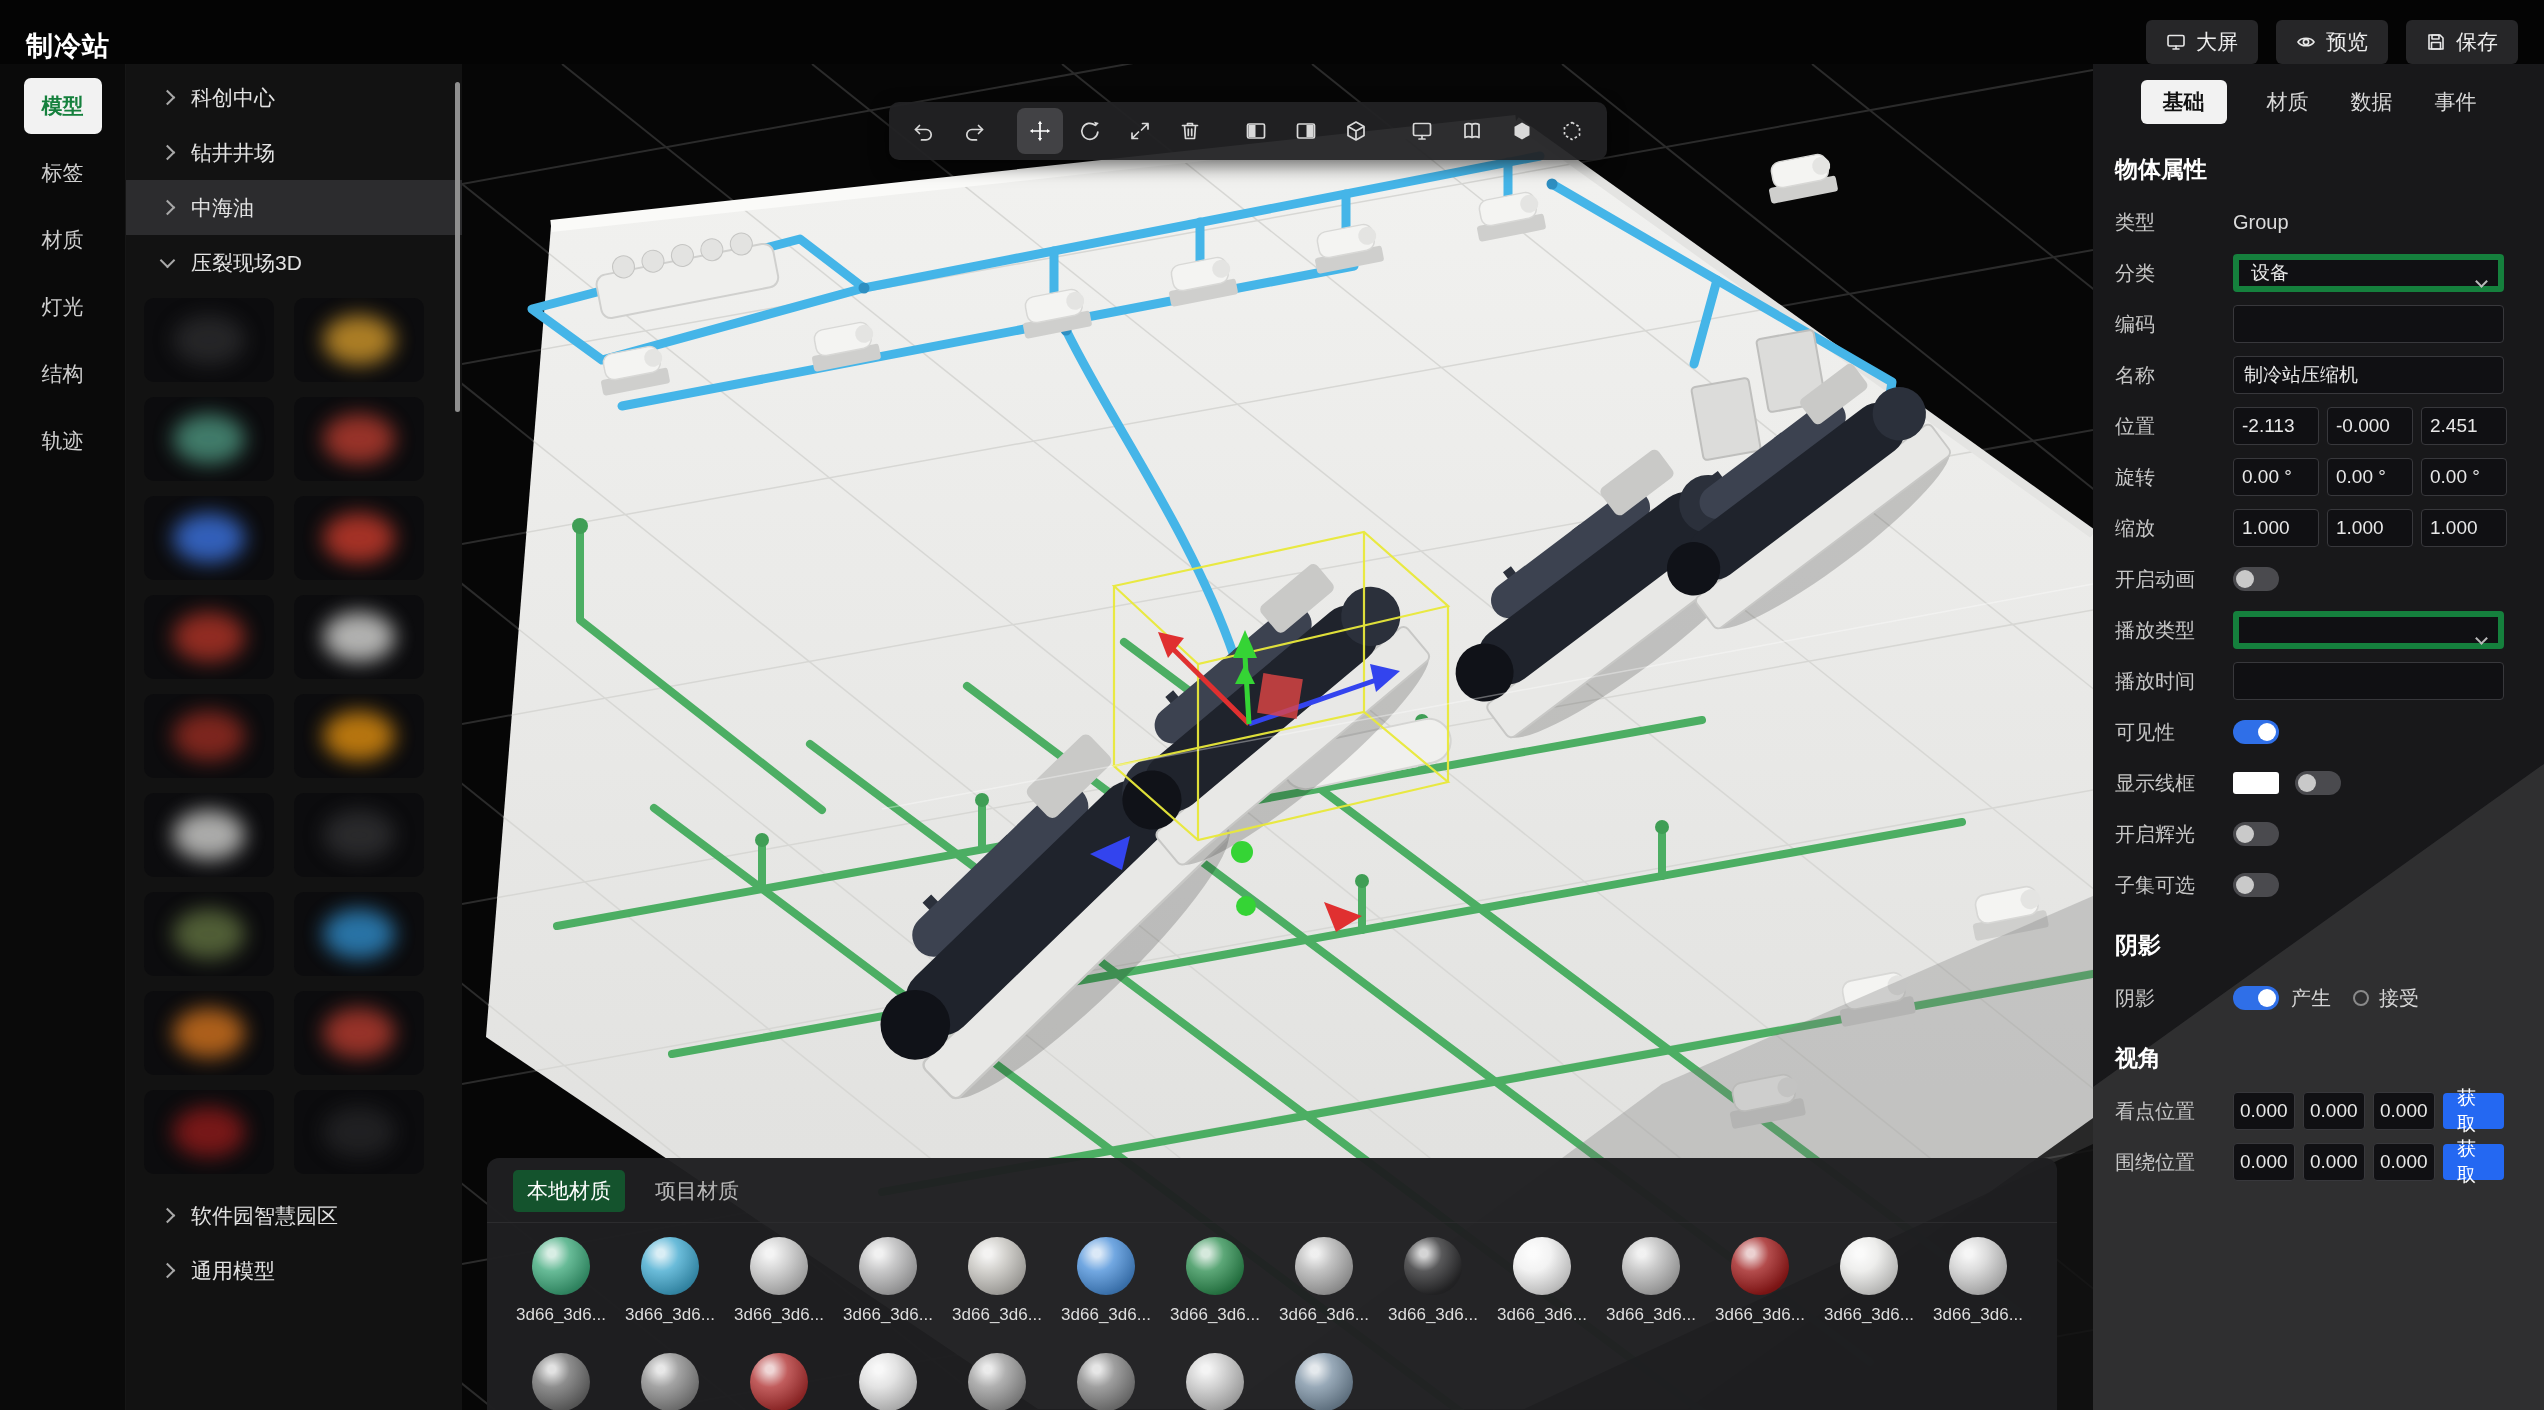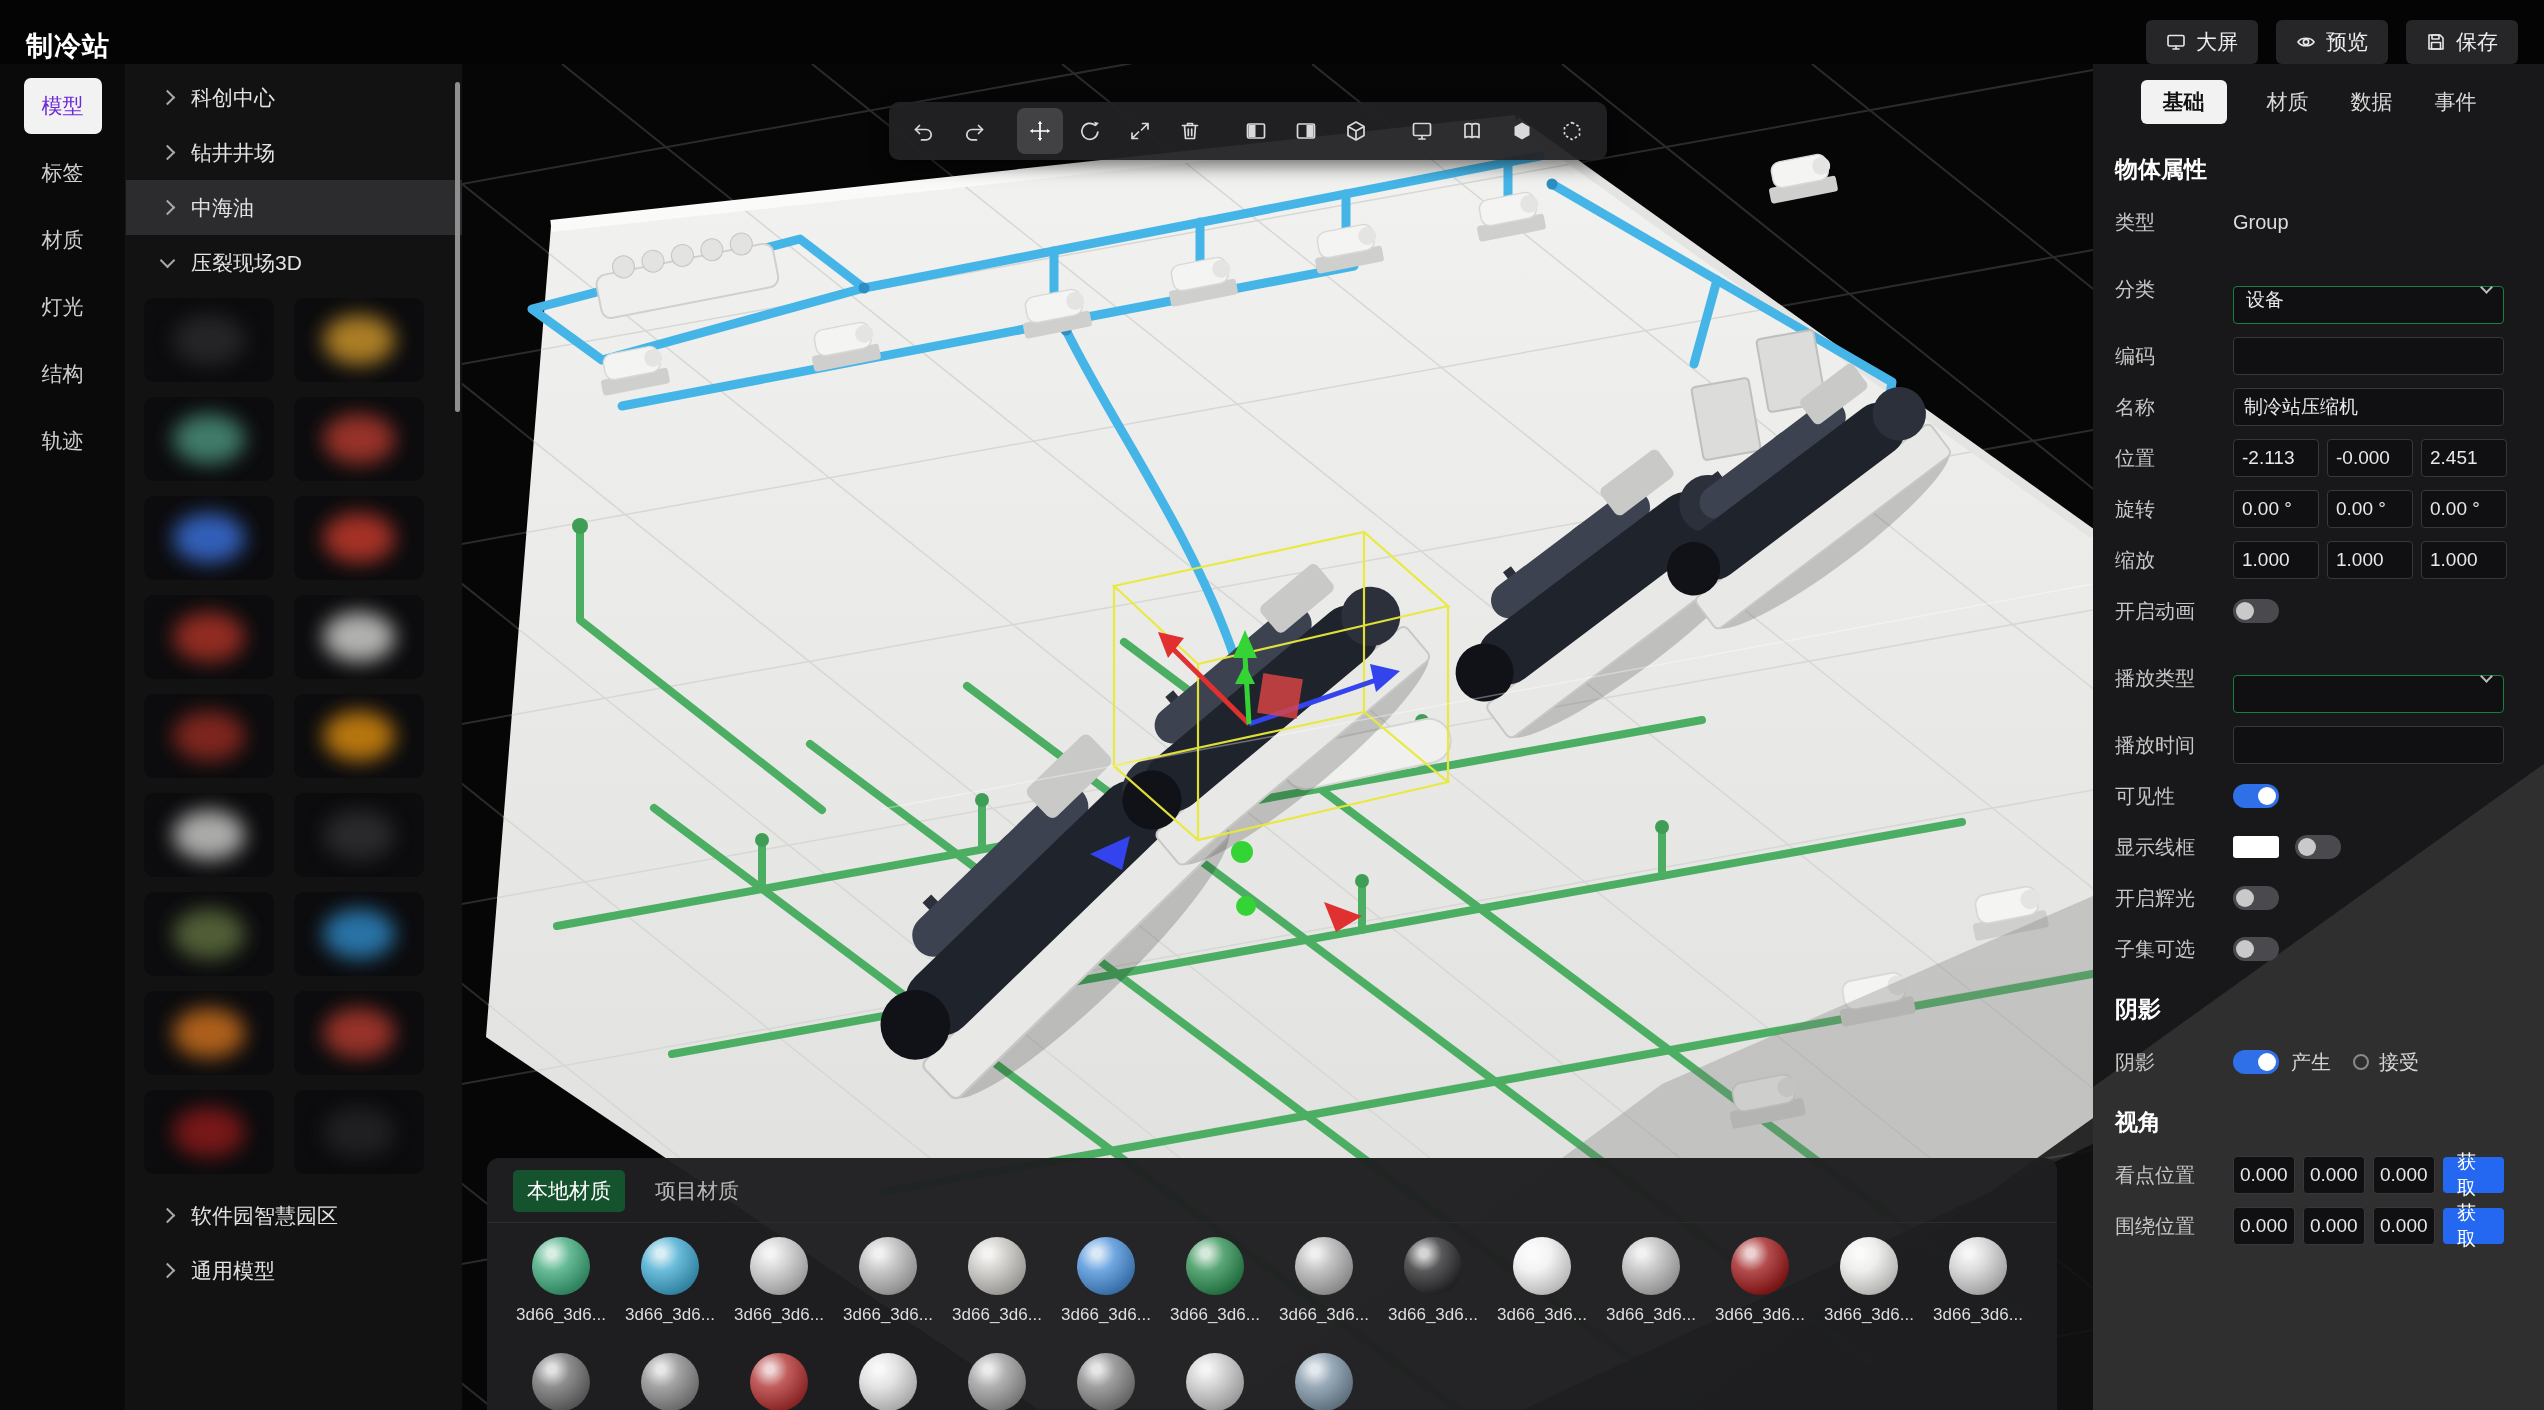--- a/index.html
+++ b/index.html
@@ -14,21 +14,21 @@
   .tb-actions{display:flex;gap:18px;}
   .tb-btn{display:flex;align-items:center;gap:10px;height:44px;padding:0 20px;background:#262628;
           border-radius:6px;font-size:21px;color:#ececec;cursor:pointer;}
   .tb-btn svg{flex:none;}
 
   
   .rail{position:absolute;left:0;top:64px;width:126px;bottom:0;background:#0a0a0a;z-index:20;
         display:flex;flex-direction:column;align-items:center;padding-top:14px;gap:11px;border-right:1px solid #161616;}
   .rail-tab{width:78px;height:56px;display:flex;align-items:center;justify-content:center;
             font-size:21px;color:#cfcfcf;border-radius:7px;cursor:pointer;}
-  .rail-tab.active{background:#f2f2f2;color:#6d28d9;font-weight:normal;}
+  .rail-tab.active{background:#f2f2f2;color:#15803d;font-weight:bold;}
 
   
   .tree-panel{position:absolute;left:126px;top:64px;width:336px;bottom:0;background:#121212;z-index:20;
               overflow:hidden;padding-top:6px;}
   .trow{display:flex;align-items:center;height:55px;padding-left:36px;font-size:21px;color:#e2e2e2;cursor:pointer;}
   .trow.selected{background:#2c2c2e;}
   .chev{width:11px;height:11px;border-right:2px solid #a8a8a8;border-bottom:2px solid #a8a8a8;
         transform:rotate(-45deg);margin-right:18px;flex:none;}
   .chev.down{transform:rotate(45deg);margin-top:-4px;}
   .thumb-grid{display:grid;grid-template-columns:130px 130px;gap:15px 20px;padding:8px 0 14px 18px;}
@@ -72,22 +72,22 @@
   .ptab.active{background:#f2f2f2;color:#111;padding:8px 22px;font-weight:bold;}
   .psection{font-size:23px;font-weight:bold;color:#fff;margin:26px 0 18px;}
   .prow{display:flex;align-items:center;margin-bottom:13px;min-height:38px;}
   .plabel{width:118px;flex:none;font-size:20px;color:#c6c6c6;}
   .pvalue{font-size:20px;color:#dcdcdc;}
   .pinput{height:38px;background:#101013;border:1px solid #38383c;border-radius:4px;color:#e8e8e8;
           font-size:19px;padding:0 10px;font-family:inherit;outline:none;}
   .wide{width:272px;}
   .triple{width:86px;margin-right:8px;padding:0 8px;}
   .tiny{width:62px;margin-right:8px;padding:0 6px;}
-  .pselect{width:272px;height:38px;background:#101013;border:1px solid #15803d;border-radius:4px;
-           display:flex;align-items:flex-start;justify-content:space-between;padding:0 12px;cursor:pointer;margin-top:32px;}
+  .pselect{width:272px;height:38px;background:#101013;border:6px solid #15803d;border-radius:4px;
+           display:flex;align-items:flex-end;justify-content:space-between;padding:0 12px;cursor:pointer;}
   .pselect .sel-text{font-size:19px;color:#e8e8e8;}
   .sel-chev{width:9px;height:9px;border-right:2px solid #bbb;border-bottom:2px solid #bbb;
             transform:rotate(45deg);margin-top:-4px;}
   .toggle{width:46px;height:24px;border-radius:13px;background:#4a4a4e;position:relative;cursor:pointer;flex:none;}
   .toggle .knob{position:absolute;left:3px;top:3px;width:18px;height:18px;border-radius:50%;background:#c9c9c9;}
   .toggle.on{background:#2f6fe8;}
   .toggle.on .knob{left:25px;background:#fff;}
   .swatch{width:46px;height:22px;background:#fff;border-radius:3px;margin-right:16px;flex:none;}
   .radio{width:16px;height:16px;border-radius:50%;border:2px solid #8a8a8a;margin:0 10px 0 22px;flex:none;}
   .inline-label{font-size:20px;color:#d6d6d6;margin-left:12px;}

